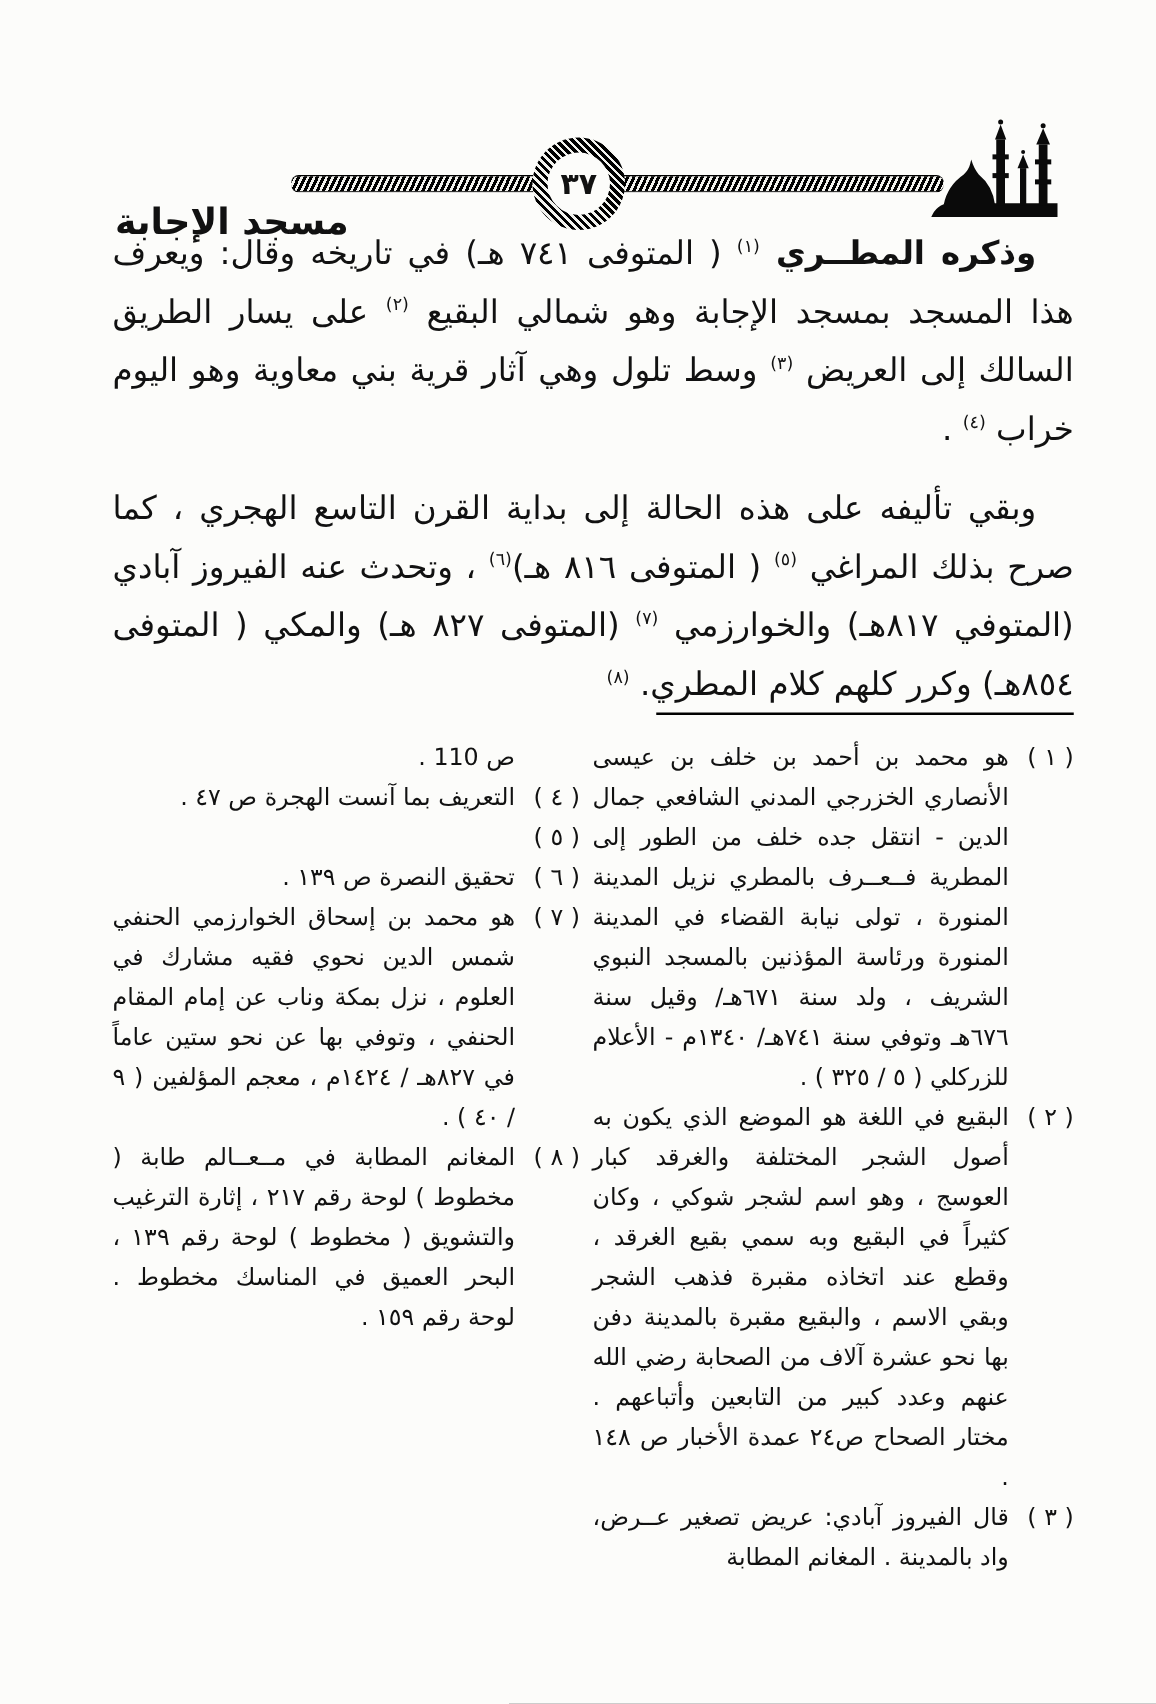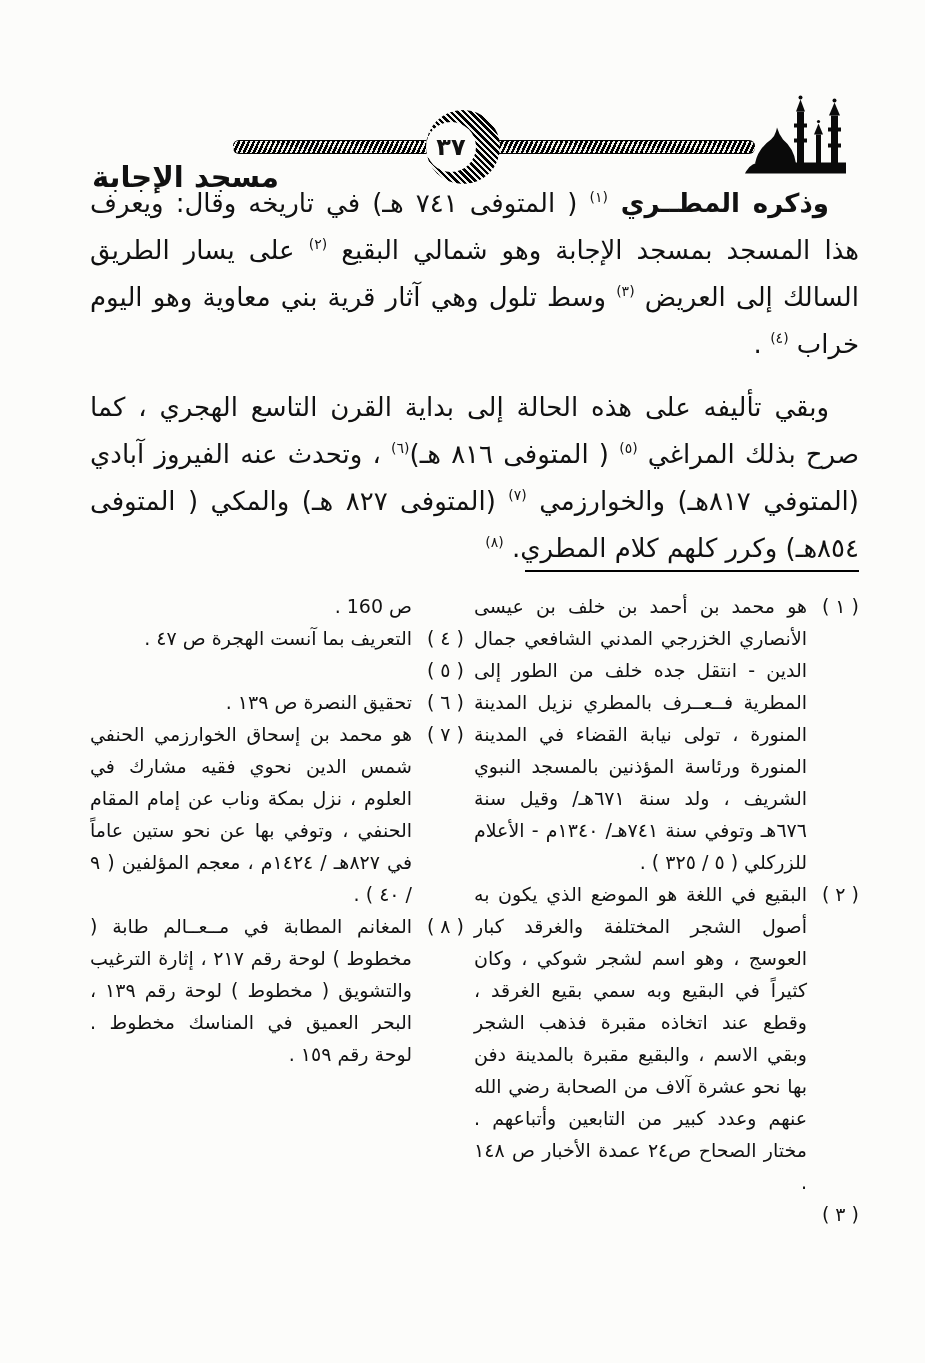--- a/index.html
+++ b/index.html
@@ -23,21 +23,21 @@
   .band{
     position:absolute;left:233px;top:140px;width:522px;height:12px;
     background:repeating-linear-gradient(115deg,#000 0 2.5px,#f2f2ee 2.5px 4.5px);
     border-top:1.5px solid #000;border-bottom:1.5px solid #000;
     border-radius:6px;
   }
   .medallion{
     position:absolute;left:426px;top:110px;width:74px;height:74px;
     border-radius:50%;
     background:repeating-linear-gradient(45deg,#000 0 2.5px,#f2f2ee 2.5px 4.5px);
-    display:flex;align-items:center;justify-content:flex-start;
+    display:flex;align-items:center;justify-content:center;
   }
   .medallion-inner{
     width:50px;height:50px;border-radius:50%;
     background:#fcfcfa;
     display:flex;align-items:center;justify-content:center;
     font-size:24px;font-weight:bold;
   }
   .mosque{position:absolute;left:742px;top:93px;width:113px;height:88px;}
   
   .main-text{
@@ -111,26 +111,27 @@
         <div class="fn-row">
           <div class="fn-marker">( ١ )</div>
           <div class="fn-text">هو محمد بن أحمد بن خلف بن عيسى الأنصاري الخزرجي المدني الشافعي جمال الدين - انتقل جده خلف من الطور إلى المطرية فــعــرف بالمطري نزيل المدينة المنورة ، تولى نيابة القضاء في المدينة المنورة ورئاسة المؤذنين بالمسجد النبوي الشريف ، ولد سنة ٦٧١هـ/ وقيل سنة ٦٧٦هـ وتوفي سنة ٧٤١هـ/ ١٣٤٠م - الأعلام للزركلي ( ٥ / ٣٢٥ ) .</div>
         </div>
         <div class="fn-row">
           <div class="fn-marker">( ٢ )</div>
           <div class="fn-text">البقيع في اللغة هو الموضع الذي يكون به أصول الشجر المختلفة والغرقد كبار العوسج ، وهو اسم لشجر شوكي ، وكان كثيراً في البقيع وبه سمي بقيع الغرقد ، وقطع عند اتخاذه مقبرة فذهب الشجر وبقي الاسم ، والبقيع مقبرة بالمدينة دفن بها نحو عشرة آلاف من الصحابة رضي الله عنهم وعدد كبير من التابعين وأتباعهم . مختار الصحاح ص٢٤ عمدة الأخبار ص ١٤٨ .</div>
         </div>
         <div class="fn-row">
           <div class="fn-marker">( ٣ )</div>
+          <div class="fn-text">قال الفيروز آبادي: عريض تصغير عــرض، واد بالمدينة . المغانم المطابة</div>
         </div>
       </div>
     <div class="fn-col fn-col-left">
         <div class="fn-row">
           <div class="fn-marker"></div>
-          <div class="fn-text">ص 160 .</div>
+          <div class="fn-text">ص 110 .</div>
         </div>
         <div class="fn-row">
           <div class="fn-marker">( ٤ )</div>
           <div class="fn-text">التعريف بما آنست الهجرة ص ٤٧ .</div>
         </div>
         <div class="fn-row">
           <div class="fn-marker">( ٥ )</div>
         </div>
         <div class="fn-row">
           <div class="fn-marker">( ٦ )</div>

